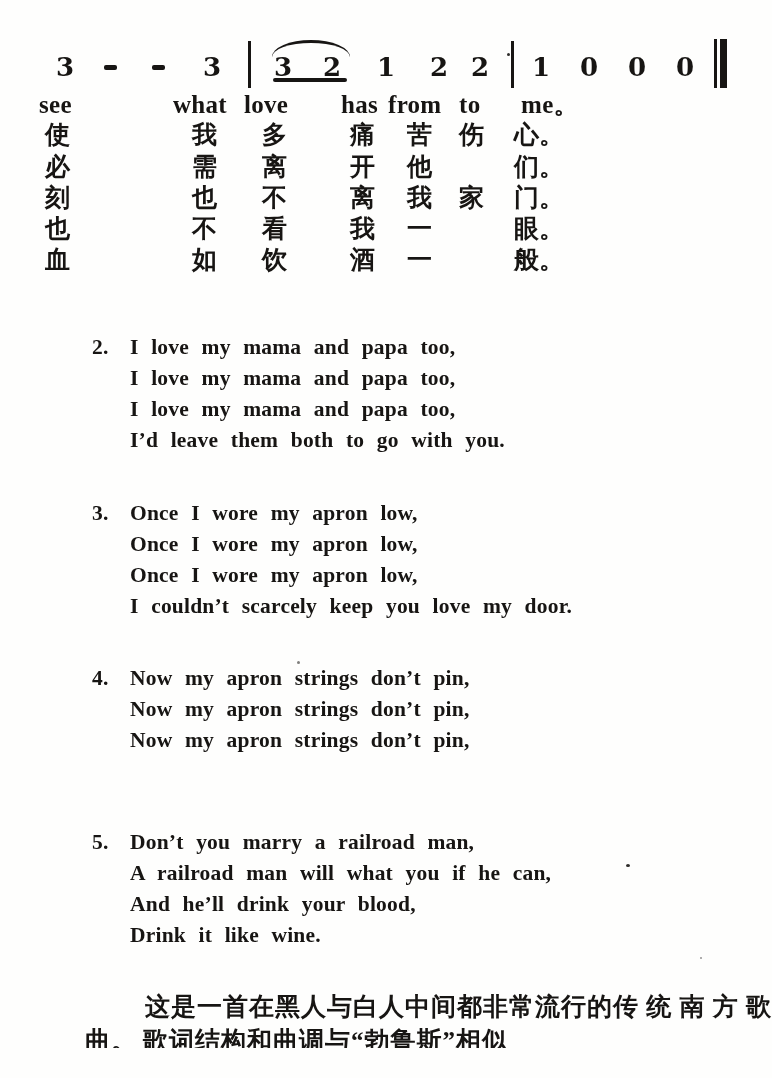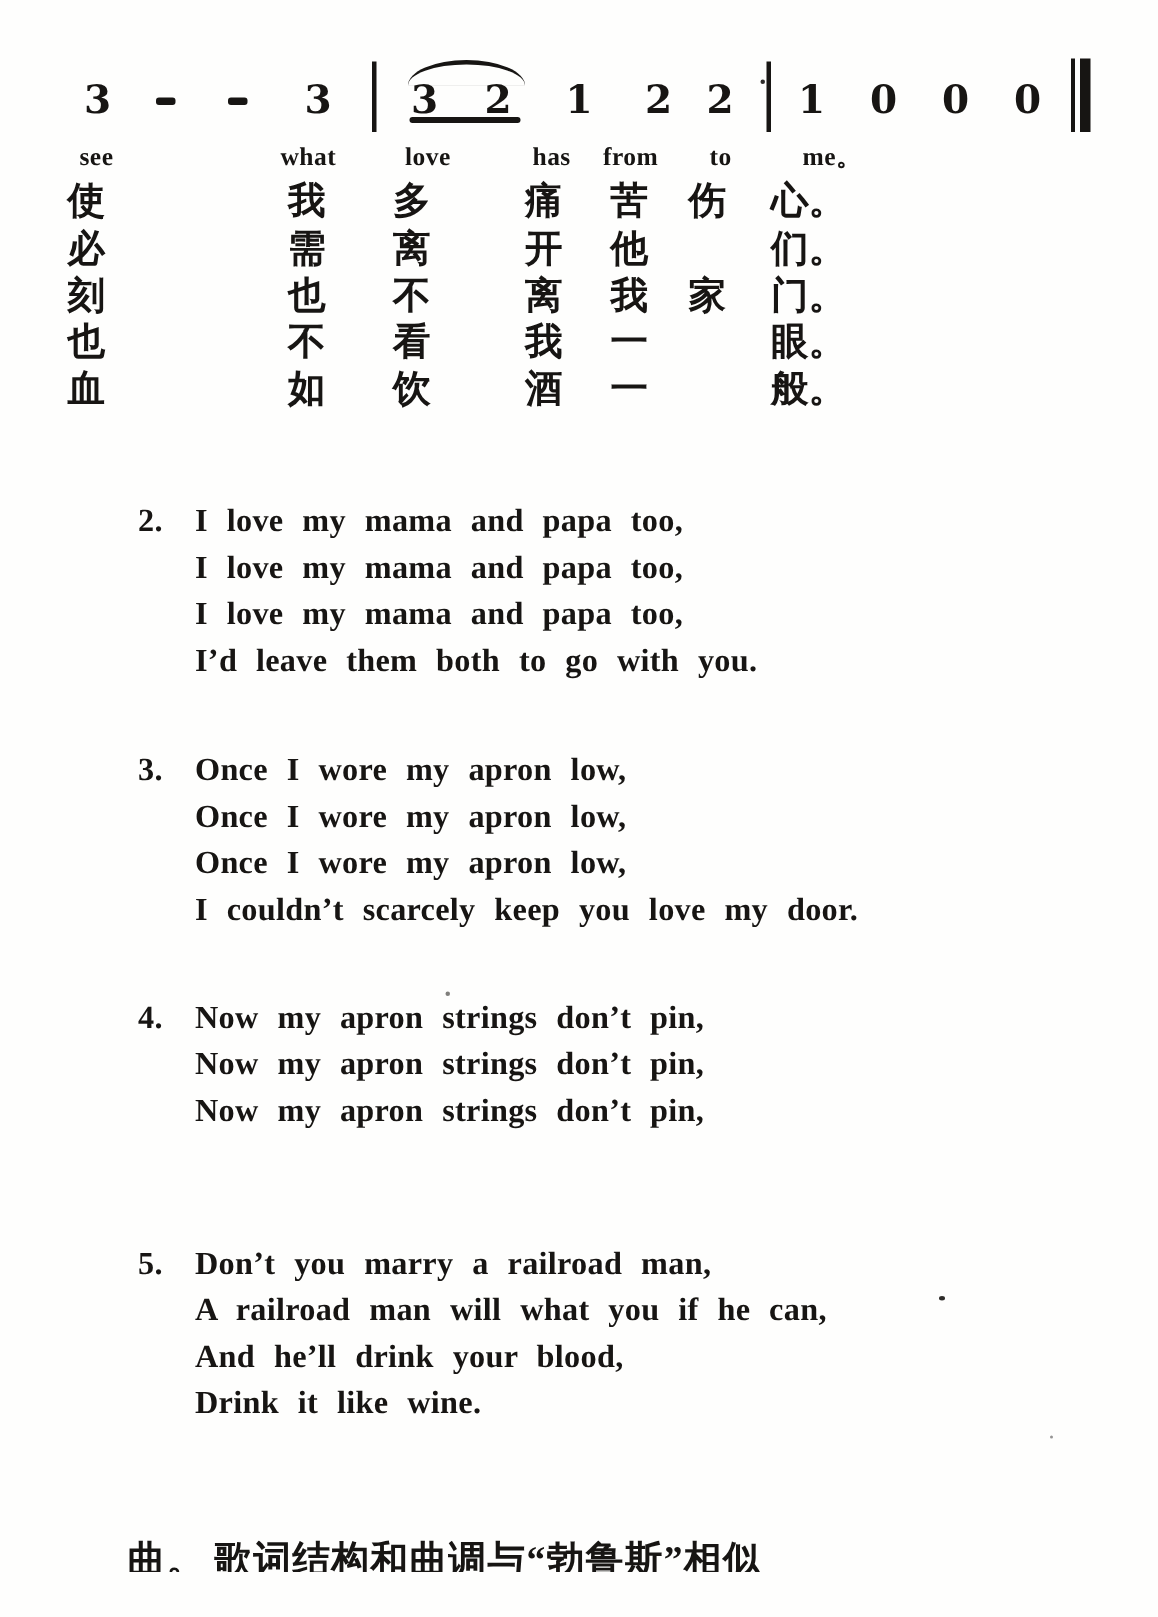--- a/index.html
+++ b/index.html
@@ -25,23 +25,22 @@
   }
   .slur{
     position:absolute;left:272px;top:40px;width:78px;height:14px;
     border-top:3px solid #171513;
     border-radius:50% 50% 0 0 / 100% 100% 0 0;
   }
   .uline{position:absolute;left:273px;top:78px;width:74px;height:4px;background:#171513;border-radius:2px;}
   
   .lyric{
     position:absolute;top:93px;
-    font-size:17px;font-weight:bold;letter-spacing:.3px;line-height:24px;
+    font-size:25px;font-weight:bold;letter-spacing:.3px;line-height:24px;
     white-space:nowrap;
-    margin-left:14px;
   }
   
   .cjk{
     position:absolute;
     font-size:25px;font-weight:bold;line-height:28px;
     white-space:nowrap;
   }
   
   .verse{
     position:absolute;left:92px;
@@ -88,21 +87,21 @@
       <span class="num" style="left: 532px;">1</span>
       <span class="num" style="left: 580px;">0</span>
       <span class="num" style="left: 628px;">0</span>
       <span class="num" style="left: 676px;">0</span>
       <div class="finalbar" style="left: 714px;"></div>
     </div>
 
   <div id="lyric-line">
       <span class="lyric" style="left: 39px;">see</span>
       <span class="lyric" style="left: 173px;">what</span>
-      <span class="lyric" style="left: 256px; font-family: Liberation Serif, serif;">love</span>
+      <span class="lyric" style="left: 244px; font-family: Liberation Serif, serif;">love</span>
       <span class="lyric" style="left: 341px;">has</span>
       <span class="lyric" style="left: 388px;">from</span>
       <span class="lyric" style="left: 459px;">to</span>
       <span class="lyric" style="left: 521px;">me。</span>
     </div>
 
   <div id="cjk-grid">
       <span class="cjk" style="left: 45px; top: 121px;">使</span>
       <span class="cjk" style="left: 192px; top: 121px;">我</span>
       <span class="cjk" style="left: 262px; top: 121px;">多</span>
@@ -168,20 +167,21 @@
         <span class="vnum">5.</span>
         <div class="vlines">
           <span style="display: block;">Don’t you marry a railroad man,</span>
           <span style="display: block;">A railroad man will what you if he can,</span>
           <span style="display: block;">And he’ll drink your blood,</span>
           <span style="display: block;">Drink it like wine.</span>
         </div>
       </div>
     </div>
 
+  <div class="note1">这是一首在黑人与白人中间都非常流行的传 统 南 方 歌</div>
   <div class="note2clip">
     <span class="note2a">曲。</span>
     <span class="note2b">歌词结构和曲调与“勃鲁斯”相似</span>
   </div>
 
 <div class="speck" style="left: 507px; top: 53px; width: 3px; height: 3px; opacity: 0.9;"></div>
     <div class="speck" style="left: 297px; top: 661px; width: 3px; height: 3px; opacity: 0.55;"></div>
     <div class="speck" style="left: 626px; top: 864px; width: 4px; height: 3px; opacity: 0.9;"></div>
     <div class="speck" style="left: 700px; top: 957px; width: 2px; height: 2px; opacity: 0.45;"></div>
   </div>

